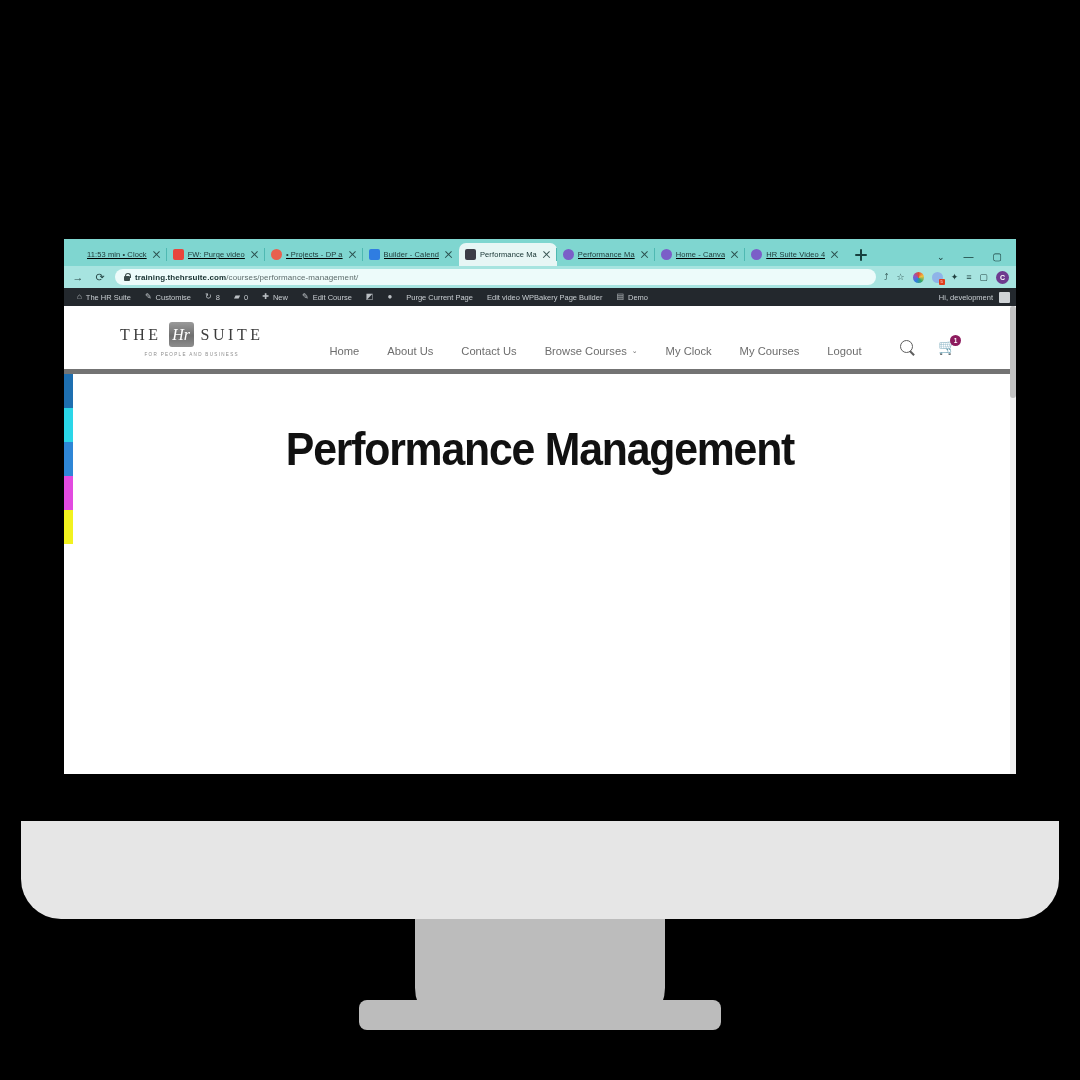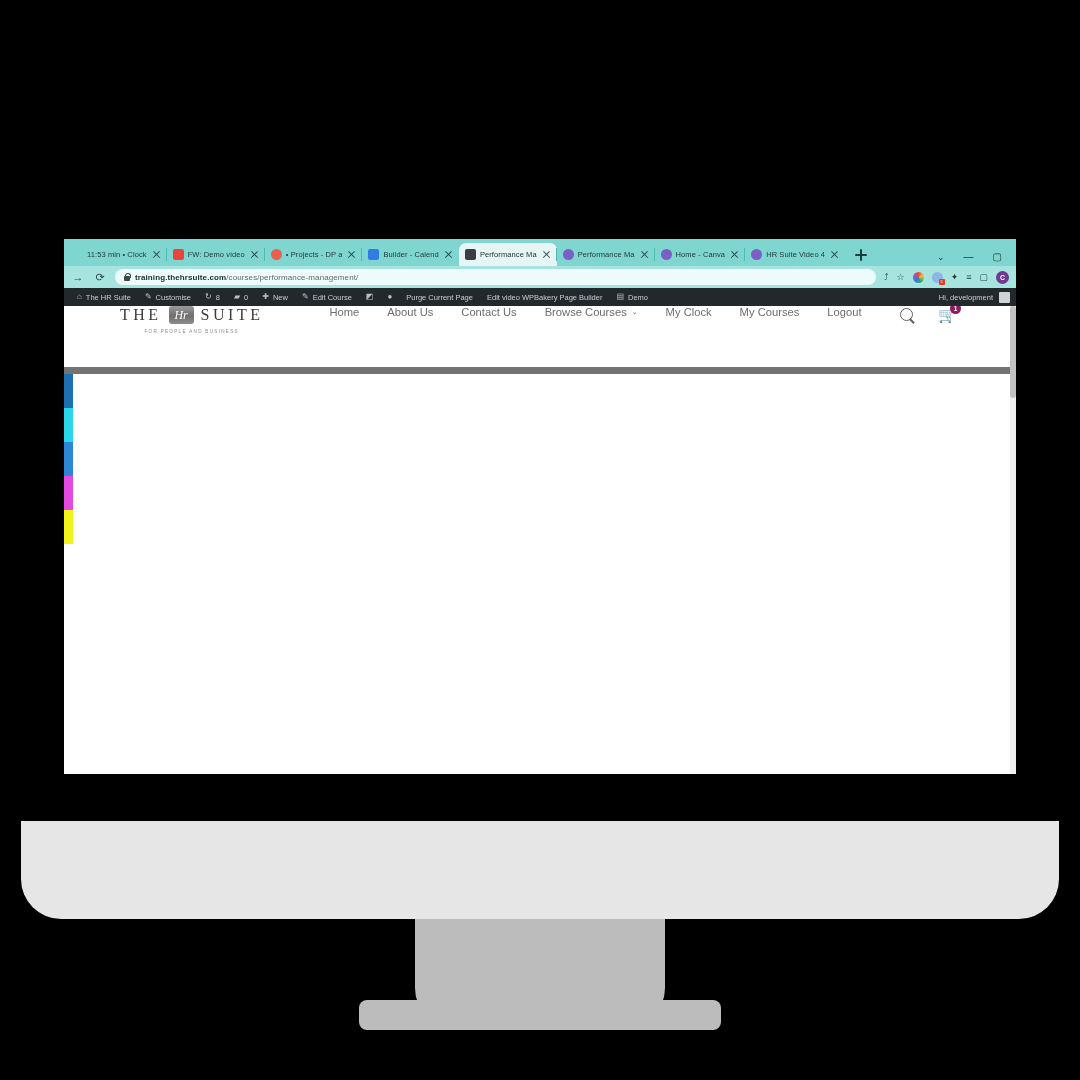--- a/index.html
+++ b/index.html
@@ -41,21 +41,21 @@
   #tab-strip {
     position: relative; height: 27px; width: 100%;
     background: #7fd6d0; display: flex; align-items: flex-end;
     padding-left: 2px;
   }
   .browser-tab {
     height: 23px; display: flex; align-items: center; gap: 4px;
     padding: 0 5px 0 6px; position: relative; flex: 0 0 auto;
     border-top-left-radius: 7px; border-top-right-radius: 7px;
   }
-  .browser-tab.inactive { background: transparent; }
+  .browser-tab.inactive { background: transparent; text-decoration: underline; }
   .browser-tab.active { background: #e7f6f5; }
   .browser-tab + .browser-tab.inactive::before {
     content: ""; position: absolute; left: -1px; top: 5px;
     width: 1px; height: 13px; background: #4fb9b2;
   }
   .tab-favicon {
     width: 11px; height: 11px; border-radius: 2px; flex: 0 0 auto;
   }
   .tab-title {
     font-size: 7.5px; color: #203b3a; white-space: nowrap;
@@ -135,33 +135,33 @@
   .wp-ico { font-size: 8px; opacity: .92; line-height: 1; }
   #wp-adminbar-right { margin-left: auto; display: flex; align-items: center; }
   #wp-user-avatar {
     width: 11px; height: 11px; background: #cfd3d6; margin-left: 6px;
     border-radius: 1px;
   }
 
   
   #site-viewport { position: relative; background: #fff; height: 468px; overflow: hidden; }
   #site-header {
-    height: 68px; background: #fff; display: flex; align-items: flex-start;
-    padding: 0 58px 12px 56px; border-bottom: 7px solid #737373;
+    height: 68px; background: #fff; display: flex; align-items: flex-end;
+    padding: 0 58px 12px 56px; border-bottom: 5px solid #737373;
   }
   #brand-logo { display: flex; flex-direction: column; align-items: center; flex: 0 0 auto; }
   #brand-wordmark { display: flex; align-items: center; gap: 7px; }
   .brand-word {
     font-family: "Liberation Serif", serif; font-size: 16px;
     letter-spacing: 3.5px; color: #3c3c3c;
   }
   #brand-badge {
-    width: 25px; height: 18px; border-radius: 3px;
+    width: 25px; height: 25px; border-radius: 3px;
     background: linear-gradient(180deg,#9a9a9a 0%,#6f6f6f 55%,#8d8d8d 100%);
-    color: #fff; font-family: "Liberation Serif", serif; font-size: 12px;
+    color: #fff; font-family: "Liberation Serif", serif; font-size: 16px;
     display: flex; align-items: center; justify-content: center;
     font-style: italic; letter-spacing: 0;
   }
   #brand-tagline {
     font-size: 4.6px; letter-spacing: 1.3px; color: #8d8d8d; margin-top: 5px;
   }
   #primary-nav {
     display: flex; align-items: center; gap: 28px; margin-left: 66px;
   }
   .nav-link {
@@ -225,21 +225,21 @@
   <div id="monitor-screen">
 
     <div id="tab-strip">
       <div class="browser-tab inactive">
         <span class="tab-favicon" style="background:#7fd6d0"></span>
         <span class="tab-title">11:53 min • Clock</span>
         <span class="tab-close"></span>
       </div>
       <div class="browser-tab inactive">
         <span class="tab-favicon" style="background:#e8453c"></span>
-        <span class="tab-title">FW: Demo video</span>
+        <span class="tab-title">FW: Purge video</span>
         <span class="tab-close"></span>
       </div>
       <div class="browser-tab inactive">
         <span class="tab-favicon" style="background:#e8604f;border-radius:50%"></span>
         <span class="tab-title">• Projects - DP a</span>
         <span class="tab-close"></span>
       </div>
       <div class="browser-tab inactive">
         <span class="tab-favicon" style="background:#2f7de1"></span>
         <span class="tab-title">Builder - Calend</span>
@@ -377,20 +377,24 @@
       </header>
 
       <div id="color-rail">
         <span class="rail-seg" style="background:#1e6fb0"></span>
         <span class="rail-seg" style="background:#2ad6e8"></span>
         <span class="rail-seg" style="background:#2e86d6"></span>
         <span class="rail-seg" style="background:#e24ae0"></span>
         <span class="rail-seg" style="background:#f2f21f"></span>
       </div>
 
+      <main id="page-body">
+        <h1 id="course-title">Performance Management</h1>
+
+      </main>
 
       <div id="page-scrollbar">
         <div id="page-scrollbar-thumb"></div>
       </div>
 
     </div>
   </div>
 </div>
 
 </body></html>

